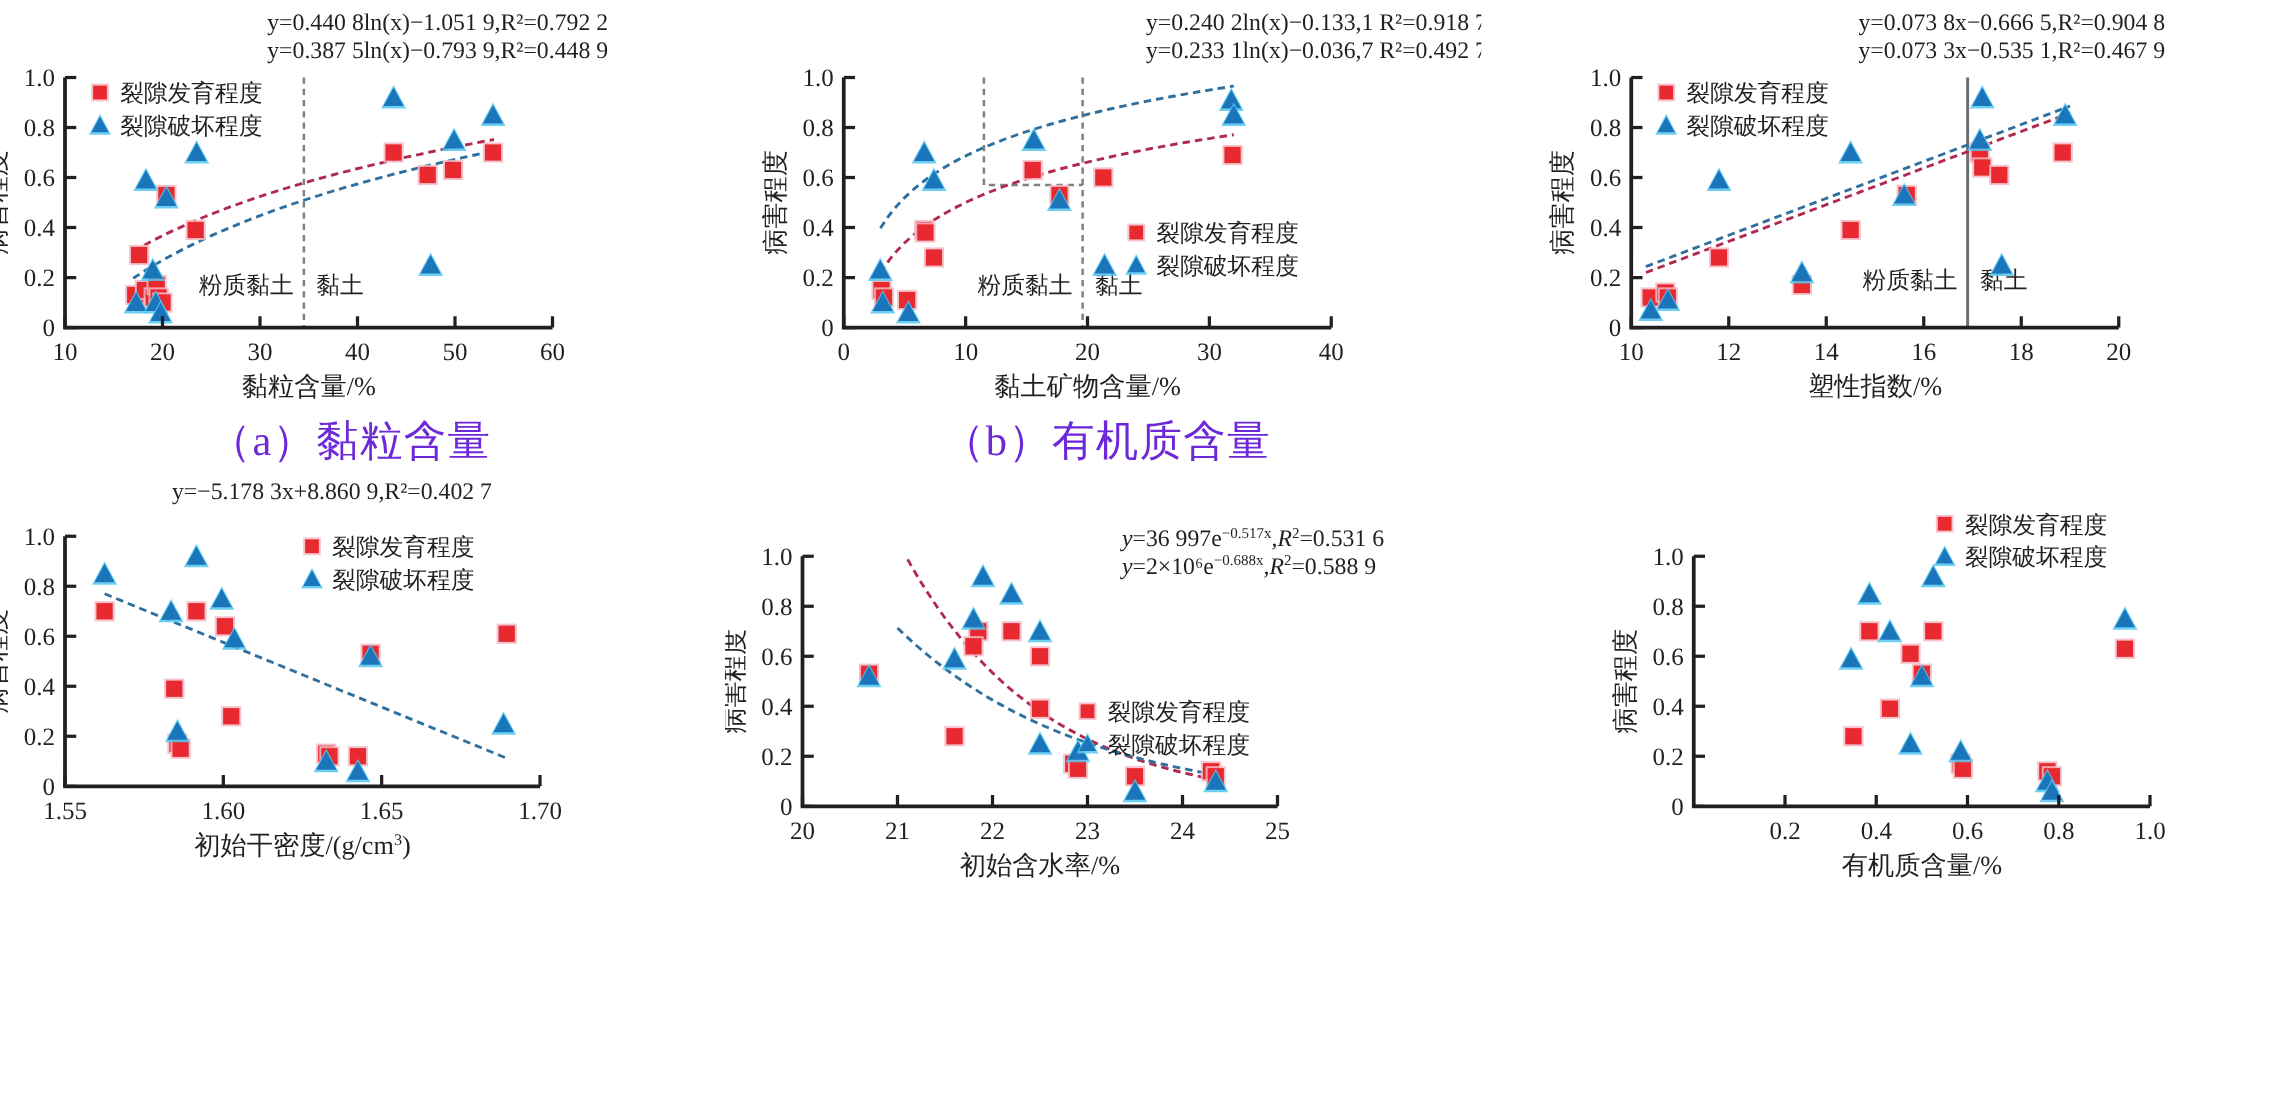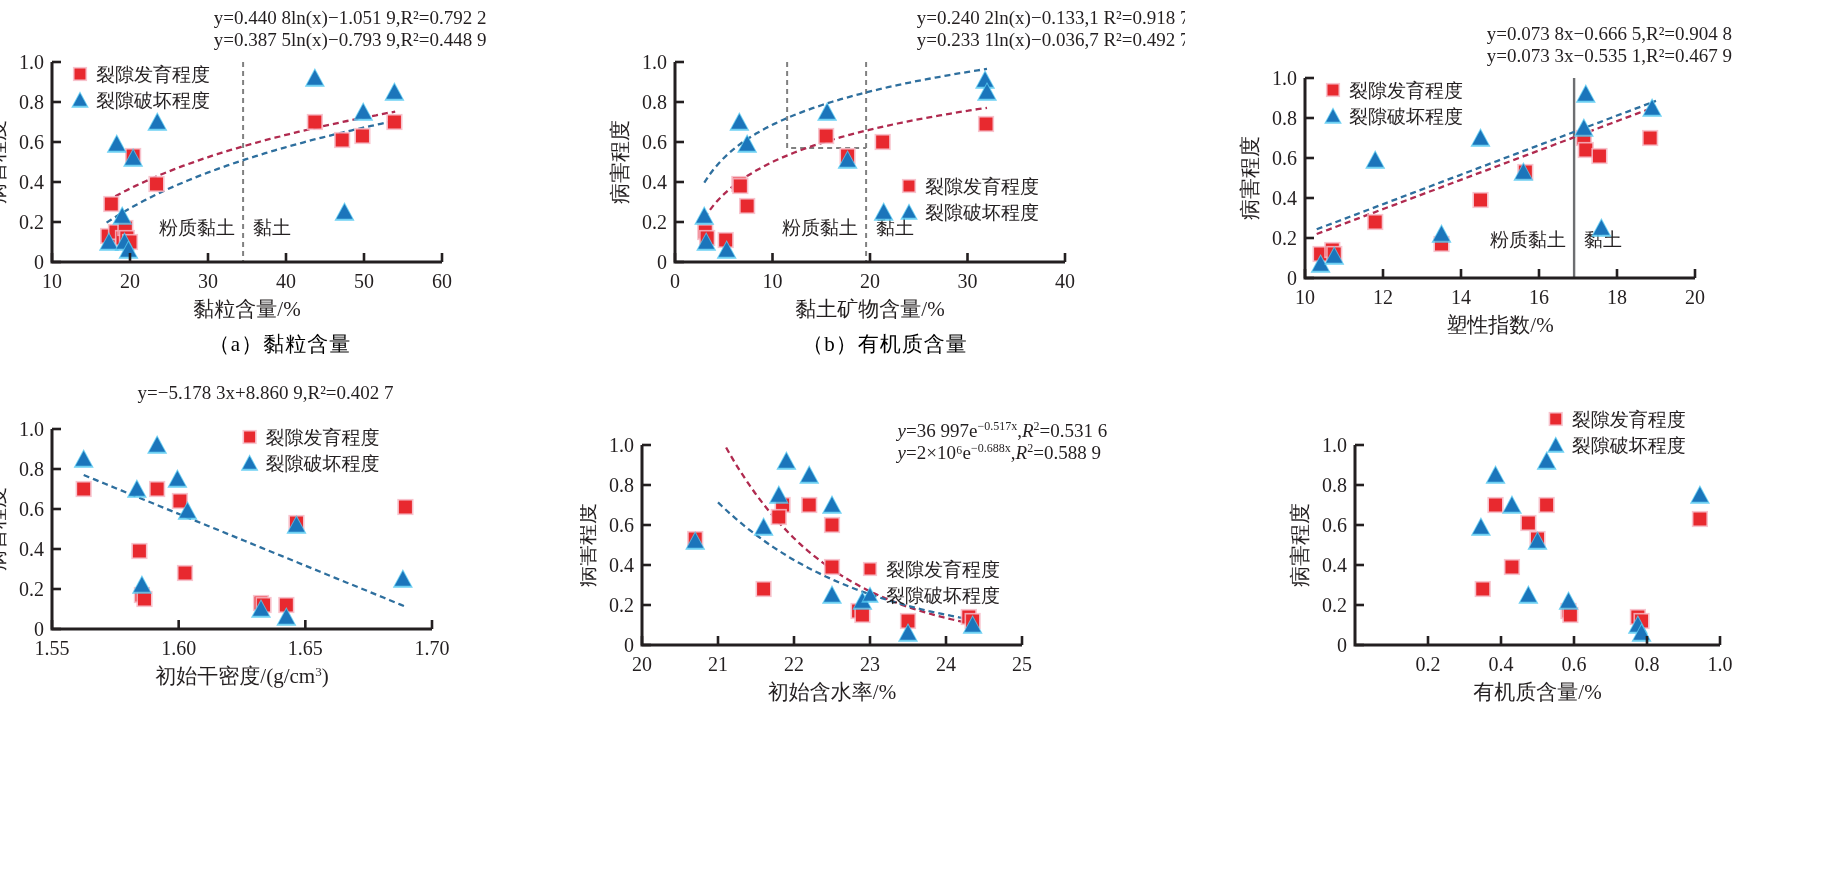--- a/index.html
+++ b/index.html
@@ -2,21 +2,21 @@
 <html><head>
 <meta charset="utf-8">
 <style>
   html,body{margin:0;padding:0;background:#ffffff;}
   body{width:1825px;height:889px;font-family:"Liberation Serif",serif;color:#231f20;overflow:hidden;}
   #figure{position:relative;width:1825px;height:889px;}
   .panel{position:absolute;}
   .panel svg{display:block;}
   .caption{
     position:absolute;width:100%;text-align:center;
-    font-family:"Liberation Serif",serif;font-size:21px;color:#000000;
+    font-family:"Liberation Serif",serif;font-size:34px;color:#6d28d9;
     letter-spacing:1px;white-space:nowrap;
   }
   text{font-family:"Liberation Serif",serif;fill:#231f20;}
   .ticklbl{font-size:20px;}
   .axttl{font-size:21px;}
   .eqn{font-size:19px;}
   .leg{font-size:19px;}
   .zone{font-size:19px;}
 </style>
 </head>
@@ -209,21 +209,21 @@
           <rect x="316.9" y="178.9" width="14.2" height="14.2" fill="#f6b9c4" fill-opacity="0.85"></rect>
           <rect x="318.5" y="180.5" width="11" height="11" fill="#e8292f"></rect>
           <text x="340" y="193" class="leg">裂隙发育程度</text>
           <polygon points="324,203.18 315.18,219.797 332.82,219.797" fill="#54c8f0" fill-opacity="0.85"></polygon>
           <polygon points="324,205.18 317.18,217.797 330.82,217.797" fill="#1b75bb"></polygon>
           <text x="340" y="219" class="leg">裂隙破坏程度</text>
         </g>
       </svg>
       <div class="caption" style="top: 330px;">（b）有机质含量</div>
     </div>
-    <div class="panel" style="left: 1215px; top: 16px; width: 600px; height: 330px;">
+    <div class="panel" style="left: 1215px; top: 0px; width: 600px; height: 330px;">
       <svg width="600" height="330" viewBox="0 0 600 330">
         <g transform="translate(-60,0)">
           <text x="331.8" y="24" text-anchor="start" class="eqn">y=0.073 8x−0.666 5,R²=0.904 8</text>
           <text x="331.8" y="46" text-anchor="start" class="eqn">y=0.073 3x−0.535 1,R²=0.467 9</text>
         </g>
         <line x1="359.0999999999999" y1="62" x2="359.0999999999999" y2="262" stroke="#6d6e71" stroke-width="2.4" stroke-dasharray="none"></line>
         <text x="351.0999999999999" y="230" text-anchor="end" class="zone">粉质黏土</text>
         <text x="369.0999999999999" y="230" text-anchor="start" class="zone">黏土</text>
         <polyline points="101.7,218.0 107.4,215.9 113.0,213.8 118.7,211.6 124.3,209.5 130.0,207.4 135.6,205.3 141.3,203.1 146.9,201.0 152.6,198.9 158.3,196.8 163.9,194.6 169.6,192.5 175.2,190.4 180.9,188.3 186.5,186.1 192.2,184.0 197.8,181.9 203.5,179.8 209.1,177.6 214.8,175.5 220.5,173.4 226.1,171.3 231.8,169.1 237.4,167.0 243.1,164.9 248.7,162.8 254.4,160.6 260.0,158.5 265.7,156.4 271.4,154.3 277.0,152.1 282.7,150.0 288.3,147.9 294.0,145.7 299.6,143.6 305.3,141.5 310.9,139.4 316.6,137.2 322.2,135.1 327.9,133.0 333.6,130.9 339.2,128.7 344.9,126.6 350.5,124.5 356.2,122.4 361.8,120.2 367.5,118.1 373.1,116.0 378.8,113.9 384.5,111.7 390.1,109.6 395.8,107.5 401.4,105.4 407.1,103.2 412.7,101.1 418.4,99.0 424.0,96.9 429.7,94.7 435.3,92.6 441.0,90.5" fill="none" stroke="#b02a4f" stroke-width="2.3" stroke-dasharray="6 4"></polyline>
         <polyline points="101.7,213.3 107.4,211.1 113.0,209.0 118.7,206.9 124.3,204.7 130.0,202.6 135.6,200.4 141.3,198.3 146.9,196.2 152.6,194.0 158.3,191.9 163.9,189.7 169.6,187.6 175.2,185.4 180.9,183.3 186.5,181.2 192.2,179.0 197.8,176.9 203.5,174.7 209.1,172.6 214.8,170.5 220.5,168.3 226.1,166.2 231.8,164.0 237.4,161.9 243.1,159.8 248.7,157.6 254.4,155.5 260.0,153.3 265.7,151.2 271.4,149.1 277.0,146.9 282.7,144.8 288.3,142.6 294.0,140.5 299.6,138.4 305.3,136.2 310.9,134.1 316.6,131.9 322.2,129.8 327.9,127.7 333.6,125.5 339.2,123.4 344.9,121.2 350.5,119.1 356.2,117.0 361.8,114.8 367.5,112.7 373.1,110.5 378.8,108.4 384.5,106.3 390.1,104.1 395.8,102.0 401.4,99.8 407.1,97.7 412.7,95.6 418.4,93.4 424.0,91.3 429.7,89.1 435.3,87.0 441.0,84.9" fill="none" stroke="#2e6f9e" stroke-width="2.3" stroke-dasharray="6 4"></polyline>

